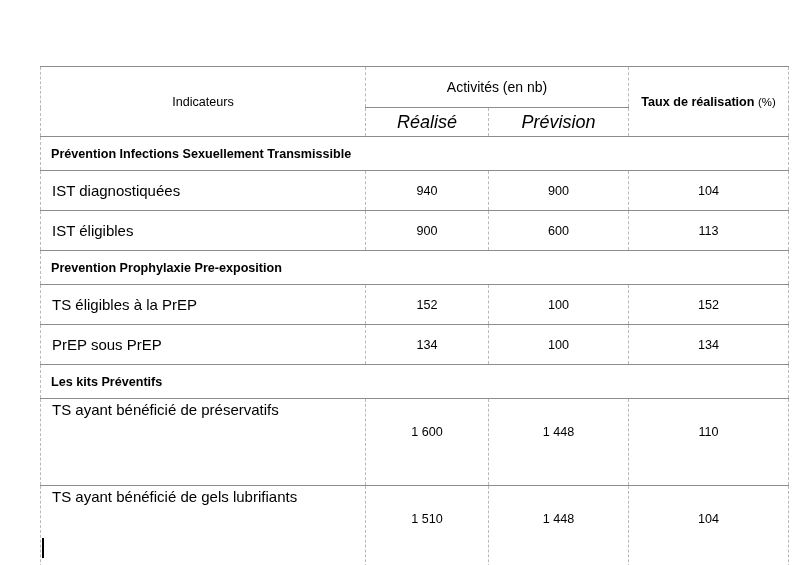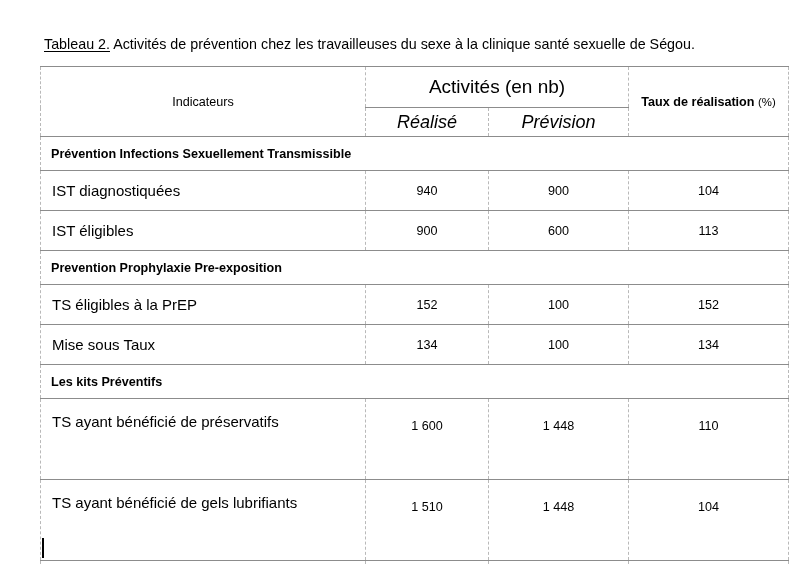--- a/index.html
+++ b/index.html
@@ -75,21 +75,21 @@
     font-weight: bold;
     font-size: 12.6px;
     height: 68px;
     border-top: 1px solid #8c8c8c !important;
     border-bottom: 1px solid #8c8c8c !important;
     margin-top: 23px;
   }
   th.th-act {
     text-align: center;
     font-weight: bold;
-    font-size: 19px;
+    font-size: 14px;
     height: 40px;
     border-top: 1px solid #8c8c8c !important;
     border-bottom: 1px solid #8c8c8c !important;
   }
   th.th-taux {
     text-align: center;
     height: 68px;
     font-size: 12.6px;
     border-top: 1px solid #8c8c8c !important;
     border-bottom: 1px solid #8c8c8c !important;
@@ -133,24 +133,24 @@
     text-align: center;
     font-size: 12.6px;
   }
 
   
   tr.data.tall td {
     height: 60px;
     vertical-align: top;
   }
   tr.data.tall td.ind {
-    padding-top: 14px;
+    padding-top: 2px;
   }
   tr.data.tall td.num {
-    padding-top: 20px;
+    padding-top: 26px;
   }
 
   
   tr.filler td {
     height: 37px;
     border-bottom: 1px solid #8c8c8c !important;
   }
 
   
   .caret {
@@ -160,23 +160,20 @@
     width: 2px;
     height: 20px;
     background: #000;
   }
 </style>
 </head>
 <body>
 
 <div id="doc">
 
-  <div class="caption">
-    <span class="tb-label">Tableau 2.</span><span> Activités de prévention chez les travailleuses du sexe à la clinique santé sexuelle de Ségou.</span>
-  </div>
 
   <div class="tbl-wrap">
     <table class="t2">
       <colgroup>
         <col class="c-ind">
         <col class="c-real">
         <col class="c-prev">
         <col class="c-taux">
       </colgroup>
       <thead>
@@ -214,21 +211,21 @@
         <tr class="sec">
           <td class="sec-label" colspan="4">Prevention Prophylaxie Pre-exposition</td>
         </tr>
         <tr class="data">
           <td class="ind">TS éligibles à la PrEP</td>
           <td class="num">152</td>
           <td class="num">100</td>
           <td class="num">152</td>
         </tr>
         <tr class="data">
-          <td class="ind">Mise sous Taux</td>
+          <td class="ind">PrEP sous PrEP</td>
           <td class="num">134</td>
           <td class="num">100</td>
           <td class="num">134</td>
         </tr>
 
         <tr class="sec">
           <td class="sec-label" colspan="4">Les kits Préventifs</td>
         </tr>
         <tr class="data tall">
           <td class="ind">TS ayant bénéficié de préservatifs</td>

